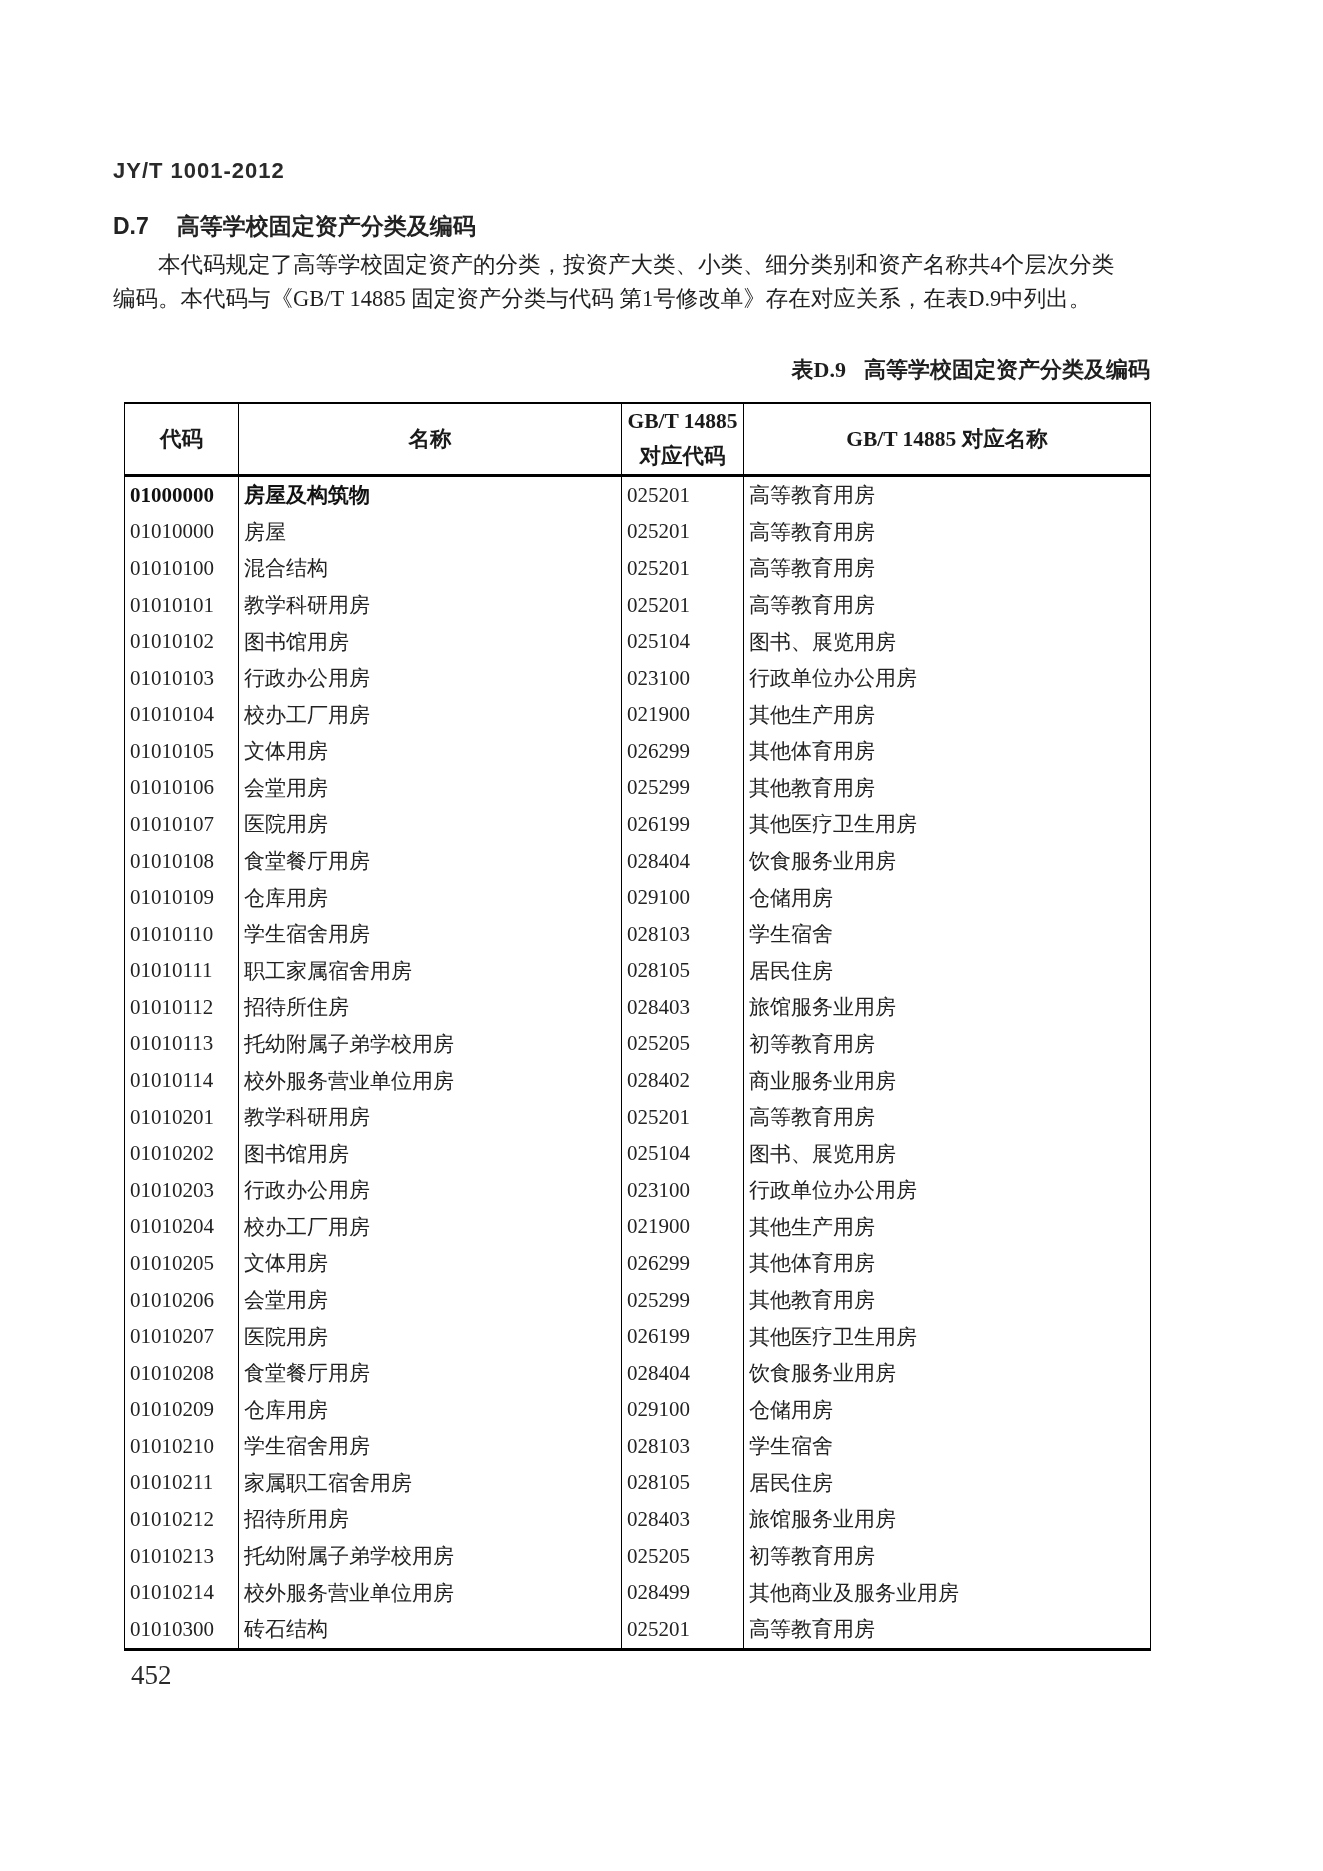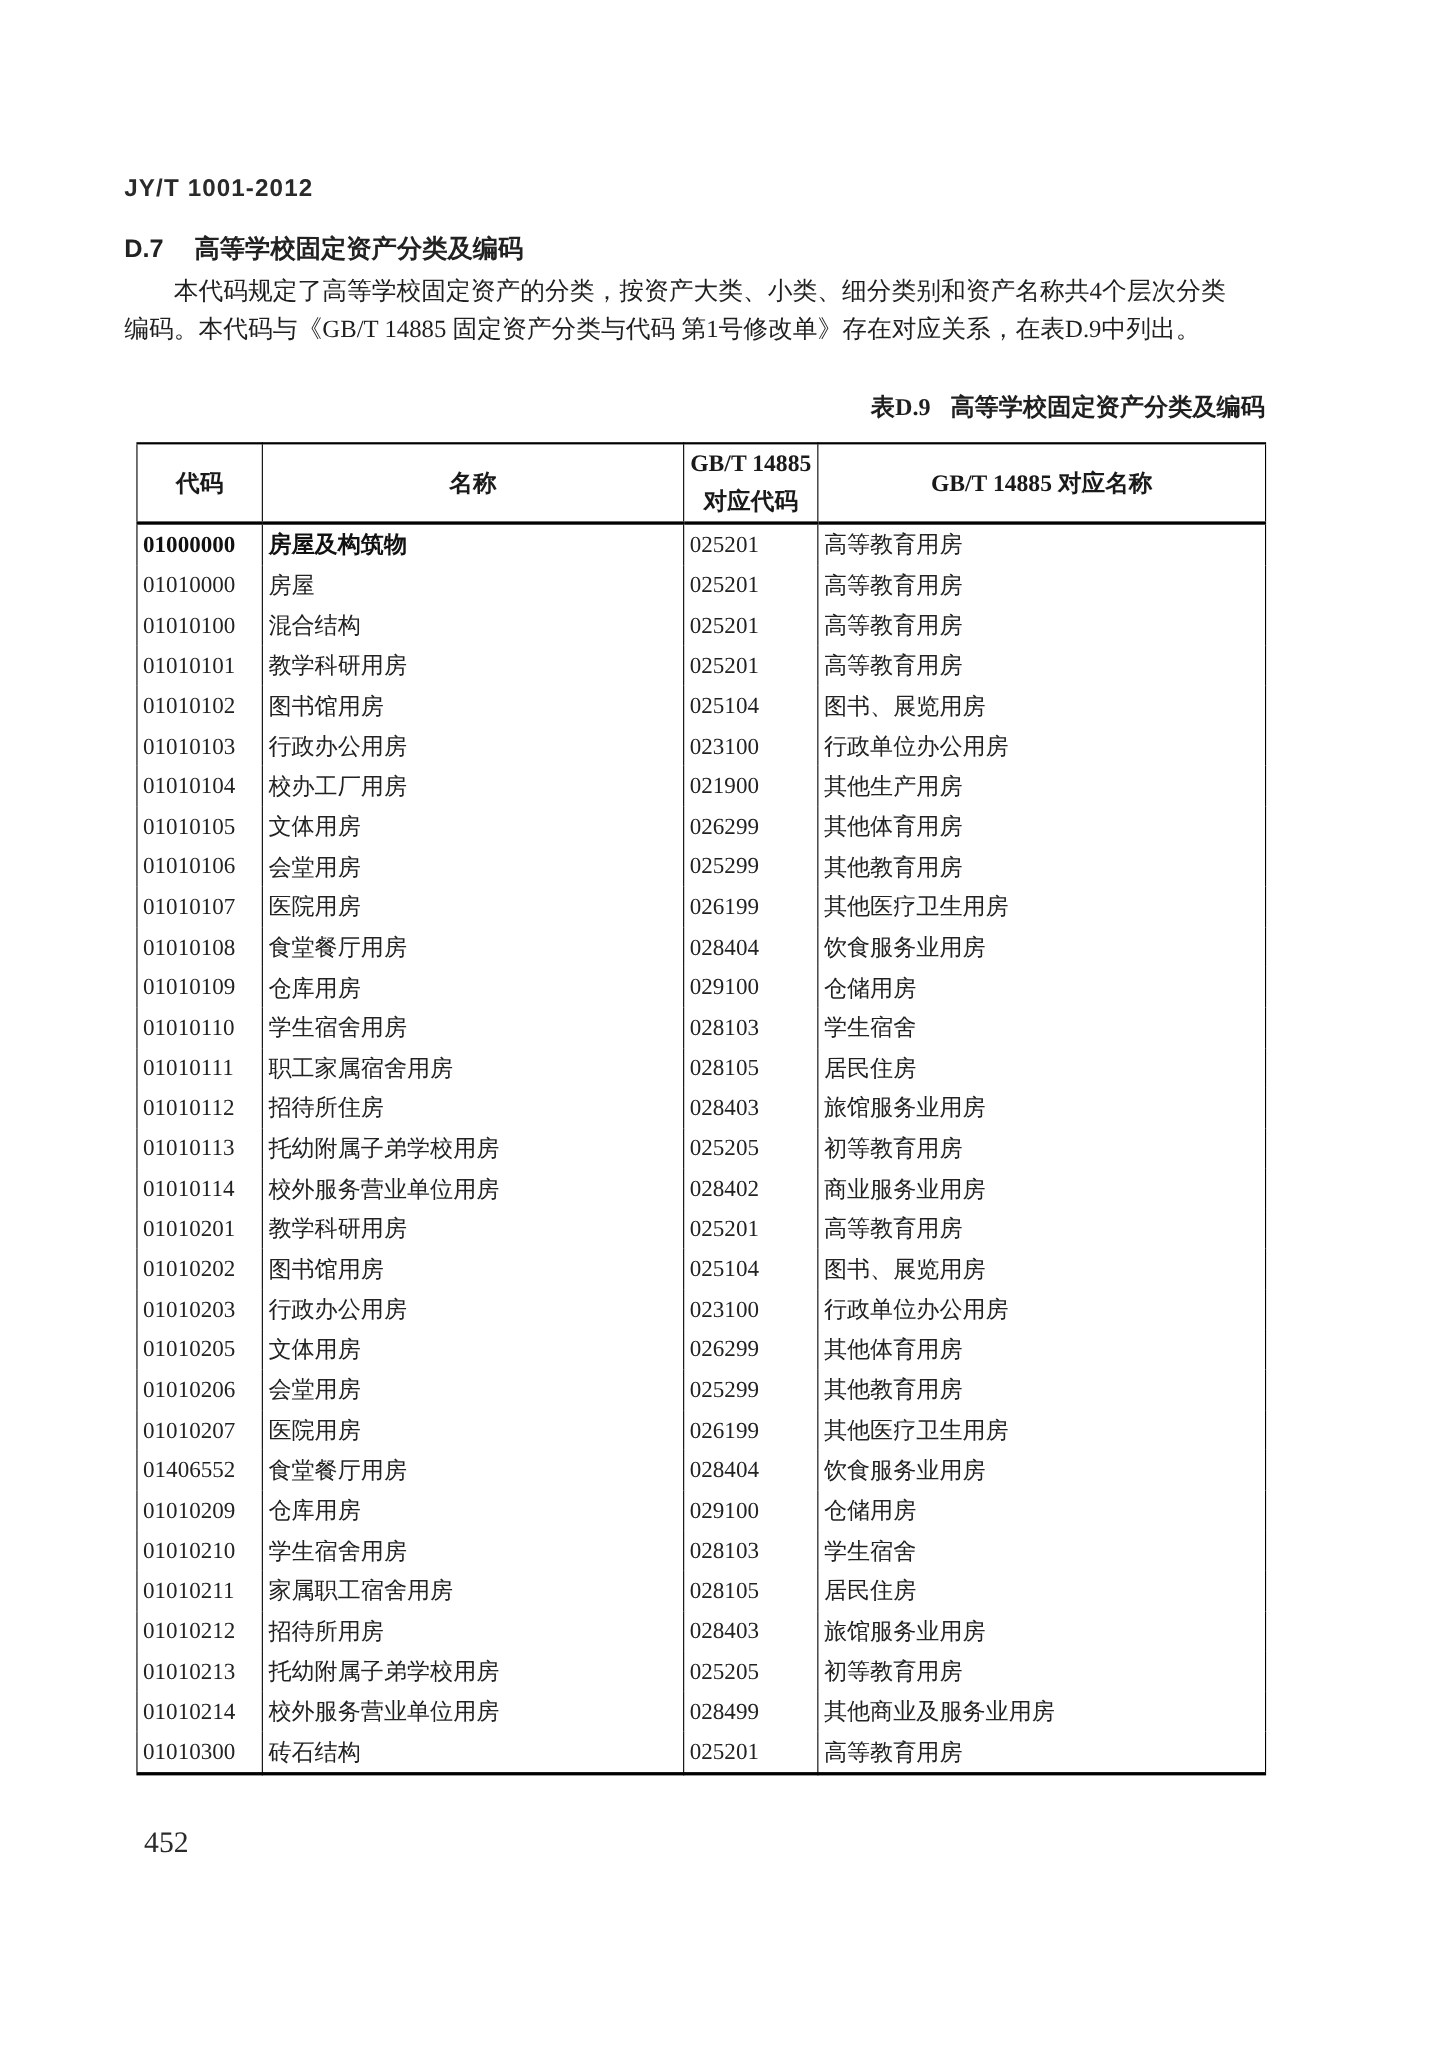--- a/index.html
+++ b/index.html
@@ -269,39 +269,45 @@
           <td>025104</td>
           <td>图书、展览用房</td>
         </tr>
         <tr>
           <td>01010203</td>
           <td>行政办公用房</td>
           <td>023100</td>
           <td>行政单位办公用房</td>
         </tr>
         <tr>
+          <td>01010204</td>
+          <td>校办工厂用房</td>
+          <td>021900</td>
+          <td>其他生产用房</td>
+        </tr>
+        <tr>
           <td>01010205</td>
           <td>文体用房</td>
           <td>026299</td>
           <td>其他体育用房</td>
         </tr>
         <tr>
           <td>01010206</td>
           <td>会堂用房</td>
           <td>025299</td>
           <td>其他教育用房</td>
         </tr>
         <tr>
           <td>01010207</td>
           <td>医院用房</td>
           <td>026199</td>
           <td>其他医疗卫生用房</td>
         </tr>
         <tr>
-          <td>01406552</td>
+          <td>01010208</td>
           <td>食堂餐厅用房</td>
           <td>028404</td>
           <td>饮食服务业用房</td>
         </tr>
         <tr>
           <td>01010209</td>
           <td>仓库用房</td>
           <td>029100</td>
           <td>仓储用房</td>
         </tr>

